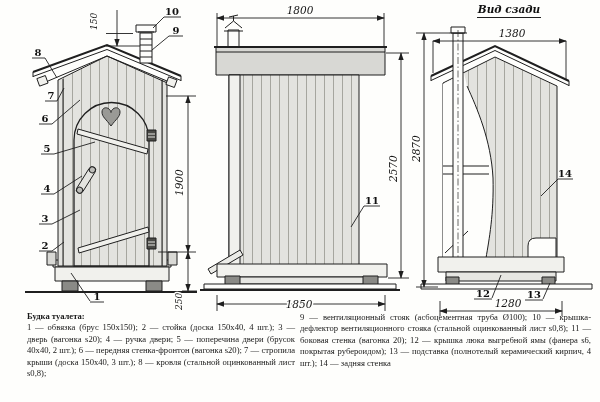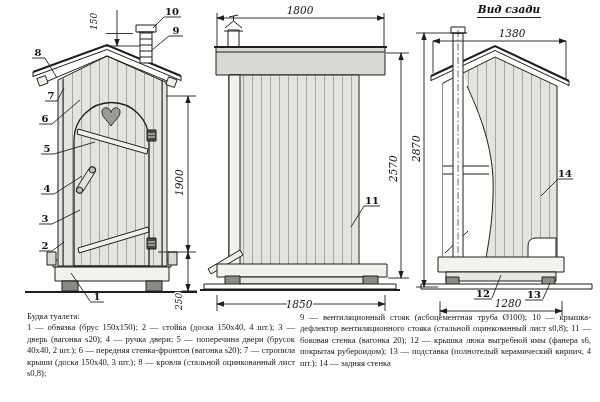--- a/index.html
+++ b/index.html
@@ -10,21 +10,21 @@
   .ln{stroke:#1f1f1f;stroke-width:1;fill:none;}
   .thick{stroke:#1f1f1f;stroke-width:2;fill:none;}
   .dimline{stroke:#1f1f1f;stroke-width:0.9;fill:none;}
   .dim-text{font:italic 10.5px "DejaVu Serif", serif;fill:#161616;
             paint-order:stroke;stroke:#fefefc;stroke-width:3px;stroke-linejoin:round;}
   .dim-text-sm{font:italic 9px "DejaVu Serif", serif;fill:#161616;
             paint-order:stroke;stroke:#fefefc;stroke-width:3px;stroke-linejoin:round;}
   .part-label{font:bold 10px "DejaVu Serif", serif;fill:#111;text-anchor:middle;}
   .view-title{font:italic bold 10.5px "DejaVu Serif", serif;fill:#111;text-anchor:middle;}
   .legend{position:absolute;color:#181818;font-size:8.6px;line-height:11.4px;text-align:justify;}
-  .legend .hd{font-weight:normal;text-align:left;}
+  .legend .hd{font-weight:bold;text-align:left;}
   #legend-left{left:27px;top:311px;width:268px;}
   #legend-right{left:300px;top:312px;width:291px;}
 </style>
 </head>
 <body>
 
 <div id="stage">
 <svg width="600" height="402" viewBox="0 0 600 402">
   <defs>
     <pattern id="planks" width="9" height="8" patternUnits="userSpaceOnUse">

